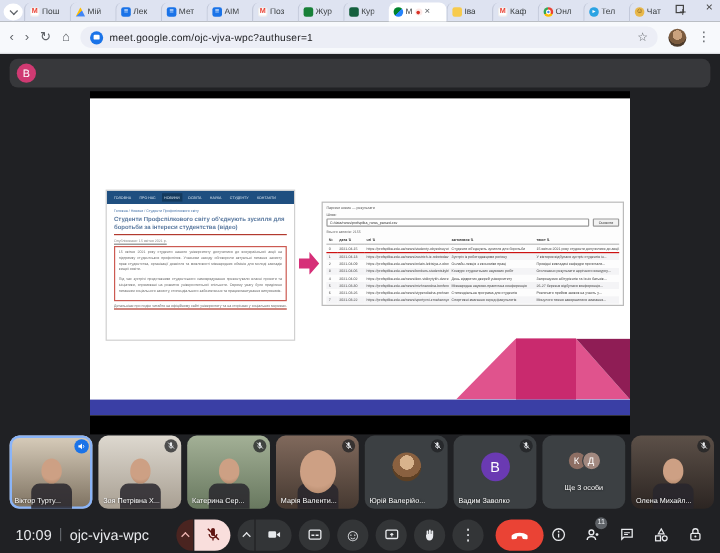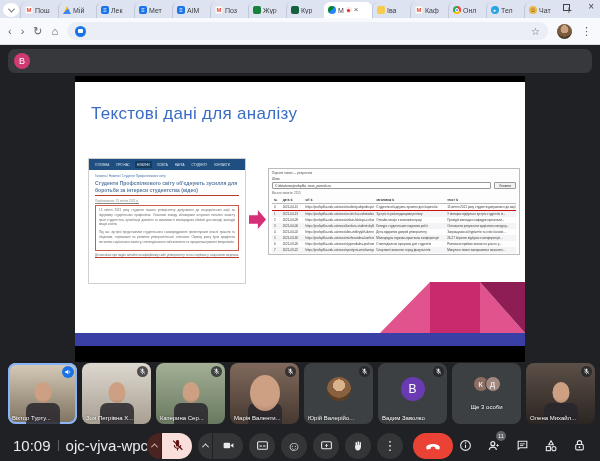--- a/index.html
+++ b/index.html
@@ -145,21 +145,21 @@
     background:radial-gradient(circle at 50% 35%, #d8b38c 30%, #8a6140 31% 62%, #5d4024 63%); }
   .more-initials { position:absolute; left:0; right:0; top:13px; display:flex;
     justify-content:center; }
   .more-initial { width:16px; height:16px; border-radius:50%; color:#fff; font-size:8px;
     display:flex; align-items:center; justify-content:center; margin:0 -2px;
     border:1px solid #3c4043; }
 
   
   #controlbar { position:absolute; top:385px; left:0; width:600px; height:31px;
     display:flex; align-items:center; color:#e8eaed; }
-  #meta { display:flex; align-items:center; gap:7px; margin-left:13px; font-size:15px; }
+  #meta { display:flex; align-items:center; gap:7px; margin-left:13px; font-size:12px; }
   #meta-divider { width:1px; height:11px; background:#5f6368; }
   #center-controls { position:absolute; left:50%; transform:translateX(-50%);
     display:flex; align-items:center; gap:6px; }
   .ctl { width:26px; height:26px; border-radius:50%; background:#333537;
     display:flex; align-items:center; justify-content:center; flex:none; }
   .split { display:flex; gap:1px; }
   .split-chev { width:14px; height:26px; border-radius:13px 0 0 13px; background:#333537;
     display:flex; align-items:center; justify-content:center; }
   .split-chev.danger { background:#4a2420; }
   .split-main-mic { width:30px; height:26px; border-radius:0 13px 13px 0; background:#f9dedc;
@@ -255,35 +255,35 @@
     </div>
   </div>
 
   <div id="toolbar">
     <span class="nav-ic">‹</span>
     <span class="nav-ic">›</span>
     <span class="nav-ic">↻</span>
     <span class="nav-ic">⌂</span>
     <div id="urlbar">
       <span class="url-favicon"></span>
+      <span id="url-text">meet.google.com/ojc-vjva-wpc?authuser=1</span>
       <span id="bookmark-star">☆</span>
     </div>
     <span id="toolbar-avatar"></span>
     <span class="nav-ic">⋮</span>
   </div>
 
   <div id="meet">
 
     <div id="presenter-banner">
       <span id="banner-avatar">В</span>
     </div>
 
     <div id="stage">
       <div id="slide">
-        <div id="slide-title">Текстові дані для аналізу</div>
 
         <div id="webshot">
           <div id="web-nav">
               <span class="web-nav-item">ГОЛОВНА</span>
               <span class="web-nav-item">ПРО НАС</span>
               <span class="web-nav-item active">НОВИНИ</span>
               <span class="web-nav-item">ОСВІТА</span>
               <span class="web-nav-item">НАУКА</span>
               <span class="web-nav-item">СТУДЕНТУ</span>
               <span class="web-nav-item">КОНТАКТИ</span>

